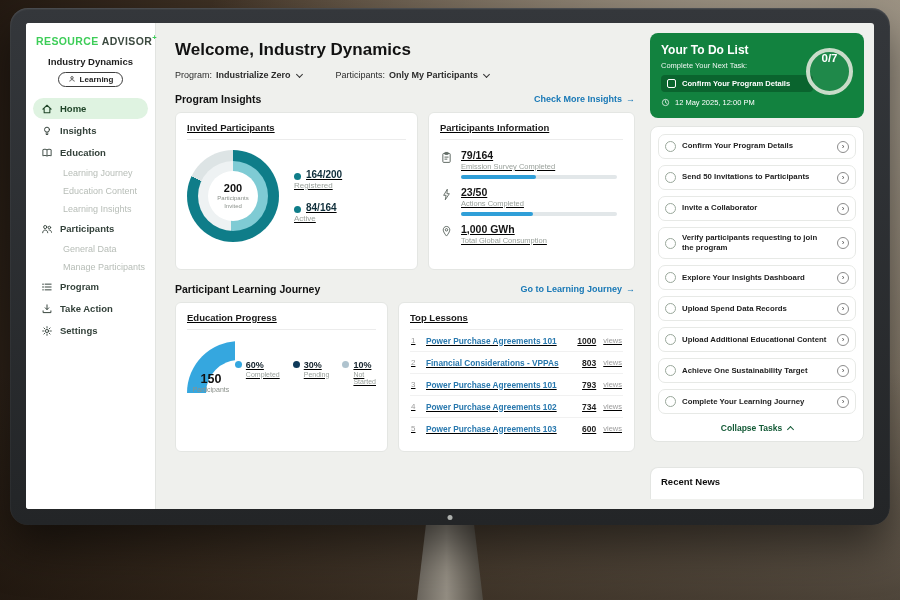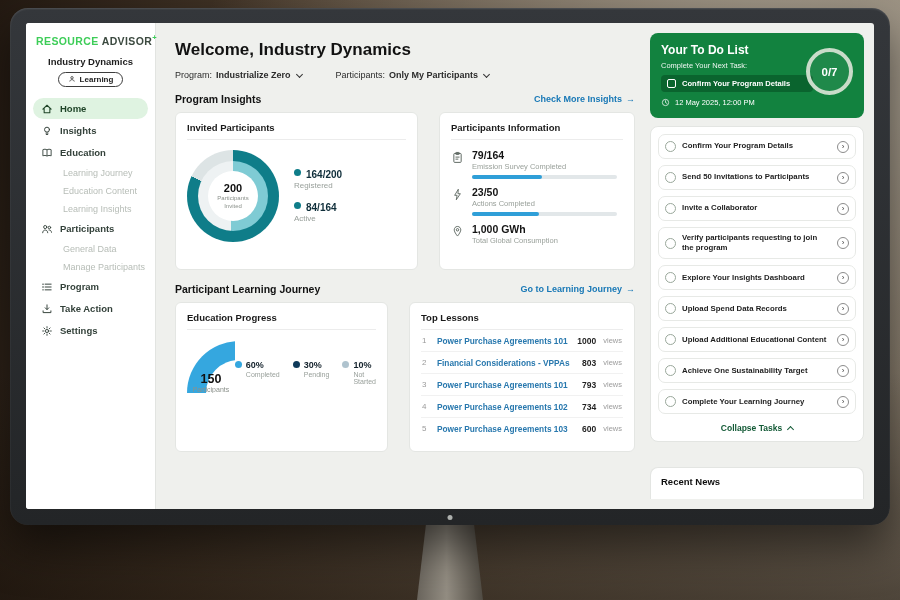--- a/index.html
+++ b/index.html
@@ -37,38 +37,38 @@
   
   .main{flex:1;min-width:0;padding:13px 13px 0 19px;}
   .welcome{font-size:17px;font-weight:700;color:#121212;margin-top:4px;}
   .filters{display:flex;gap:34px;margin-top:10px;align-items:center;}
   .filter{display:flex;align-items:center;font-size:9px;color:#2c2c2c;cursor:pointer;}
   .filter .val{font-weight:700;margin-left:4px;}
   .chev{width:5px;height:5px;border-right:1.3px solid #333;border-bottom:1.3px solid #333;transform:rotate(45deg);display:inline-block;margin-left:6px;margin-top:-2px;}
   .sec{display:flex;justify-content:space-between;align-items:center;margin-top:13px;}
   .sec-title{font-size:10.5px;font-weight:700;color:#131313;}
   .sec-link{font-size:9px;font-weight:700;color:#1878B6;display:flex;align-items:center;gap:4px;cursor:pointer;}
-  .cards{display:flex;gap:21px;margin-top:7px;}
+  .cards{display:flex;gap:10px;margin-top:7px;text-decoration:underline;}
   .card{background:#fff;border:1px solid #e4e6e3;border-radius:6px;padding:9px 11px;}
   .card-title{font-size:9.5px;font-weight:700;color:#1a1a1a;padding-bottom:6px;border-bottom:1px solid #ececec;}
   .card.invited{width:243px;height:158px;}
   .card.pinfo{flex:1;height:158px;}
   .card.eduprog{width:213px;height:150px;}
   .card.lessons{flex:1;height:150px;}
 
   .donut-row{display:flex;align-items:center;gap:15px;padding-top:10px;}
   .donut{position:relative;width:92px;height:92px;flex:none;}
   .ring{position:absolute;border-radius:50%;}
   .ring.outer{inset:0;}
   .ring.inner{inset:11px;}
   .hole{position:absolute;inset:21px;background:#fff;border-radius:50%;display:flex;flex-direction:column;align-items:center;justify-content:center;text-align:center;}
   .hole .cv{font-size:11px;font-weight:700;color:#101010;}
   .hole .cl{font-size:6px;color:#8b918b;margin-top:1px;width:38px;line-height:1.25;}
   .legend{display:flex;flex-direction:column;gap:12px;}
-  .leg .top{display:flex;align-items:flex-start;gap:5px;}
+  .leg .top{display:flex;align-items:flex-end;gap:5px;}
   .dot{width:7px;height:7px;border-radius:50%;flex:none;}
   .leg .v{font-size:10px;font-weight:700;color:#0f2e3a;}
   .leg .l{font-size:8px;color:#99a09b;margin-top:1px;}
 
   .stats{padding-top:9px;}
   .stat{display:flex;gap:8px;margin-bottom:7px;}
   .stat .icn2{width:13px;height:13px;flex:none;margin-top:1px;}
   .stat .right{flex:1;min-width:0;}
   .stat .sv{font-size:10.5px;font-weight:700;color:#141414;}
   .stat .sl{font-size:7.5px;color:#9aa19b;margin-top:1px;}
@@ -96,21 +96,21 @@
 
   
   .todo{width:226px;flex:none;padding:10px 10px 10px 2px;display:flex;flex-direction:column;}
   .green-card{position:relative;background:#12823F;border-radius:8px;padding:10px 11px 11px;color:#fff;flex:none;}
   .gc-title{font-size:12px;font-weight:700;}
   .gc-sub{font-size:7.5px;opacity:.92;margin-top:4px;}
   .gc-task{display:flex;align-items:center;gap:6px;background:#0A642E;border-radius:4px;padding:4px 6px;margin-top:5px;width:152px;font-size:7.6px;font-weight:700;cursor:pointer;}
   .cbx{width:9px;height:9px;border:1.2px solid #fff;border-radius:2px;flex:none;}
   .gc-due{display:flex;align-items:flex-start;gap:5px;margin-top:6px;font-size:7.5px;}
   .gc-due svg{width:9px;height:9px;}
-  .gc-ring{position:absolute;right:11px;top:15px;width:47px;height:47px;border-radius:50%;border:4.5px solid #c9dcc9;background:rgba(255,255,255,0.06);display:flex;align-items:center;justify-content:center;font-size:11.5px;font-weight:700;}
+  .gc-ring{position:absolute;right:11px;top:15px;width:47px;height:47px;border-radius:50%;border:4.5px solid #c9dcc9;background:rgba(255,255,255,0.06);display:flex;justify-content:center;font-size:11.5px;font-weight:700;}
   .task-card{background:#fff;border:1px solid #e3e5e2;border-radius:8px;margin-top:8px;padding:7px;flex:none;}
   .task{display:flex;align-items:center;gap:6px;border:1px solid #e7e9e6;border-radius:7px;padding:5px 6px;margin-bottom:6px;min-height:25px;cursor:pointer;}
   .task .tcircle{width:11px;height:11px;border:1.2px solid #9aa89b;border-radius:50%;flex:none;}
   .task .tl{flex:1;font-size:7.8px;font-weight:600;color:#1e1e1e;line-height:1.3;}
   .task .tchev{width:12px;height:12px;border:1px solid #8c8c8c;border-radius:50%;display:flex;align-items:center;justify-content:center;font-size:8px;color:#3f3f3f;flex:none;line-height:1;}
   .collapse{display:flex;align-items:center;justify-content:center;gap:6px;font-size:8.5px;font-weight:700;color:#135a36;padding:3px 0 1px;cursor:pointer;}
   .cup{width:5px;height:5px;border-left:1.4px solid #135a36;border-top:1.4px solid #135a36;transform:rotate(45deg);margin-top:3px;}
   .news{margin-top:auto;background:#fff;border:1px solid #e3e5e2;border-bottom:none;border-radius:8px 8px 0 0;padding:8px 10px 12px;font-size:9.5px;font-weight:700;color:#0f0f0f;}
 </style>
 </head>

